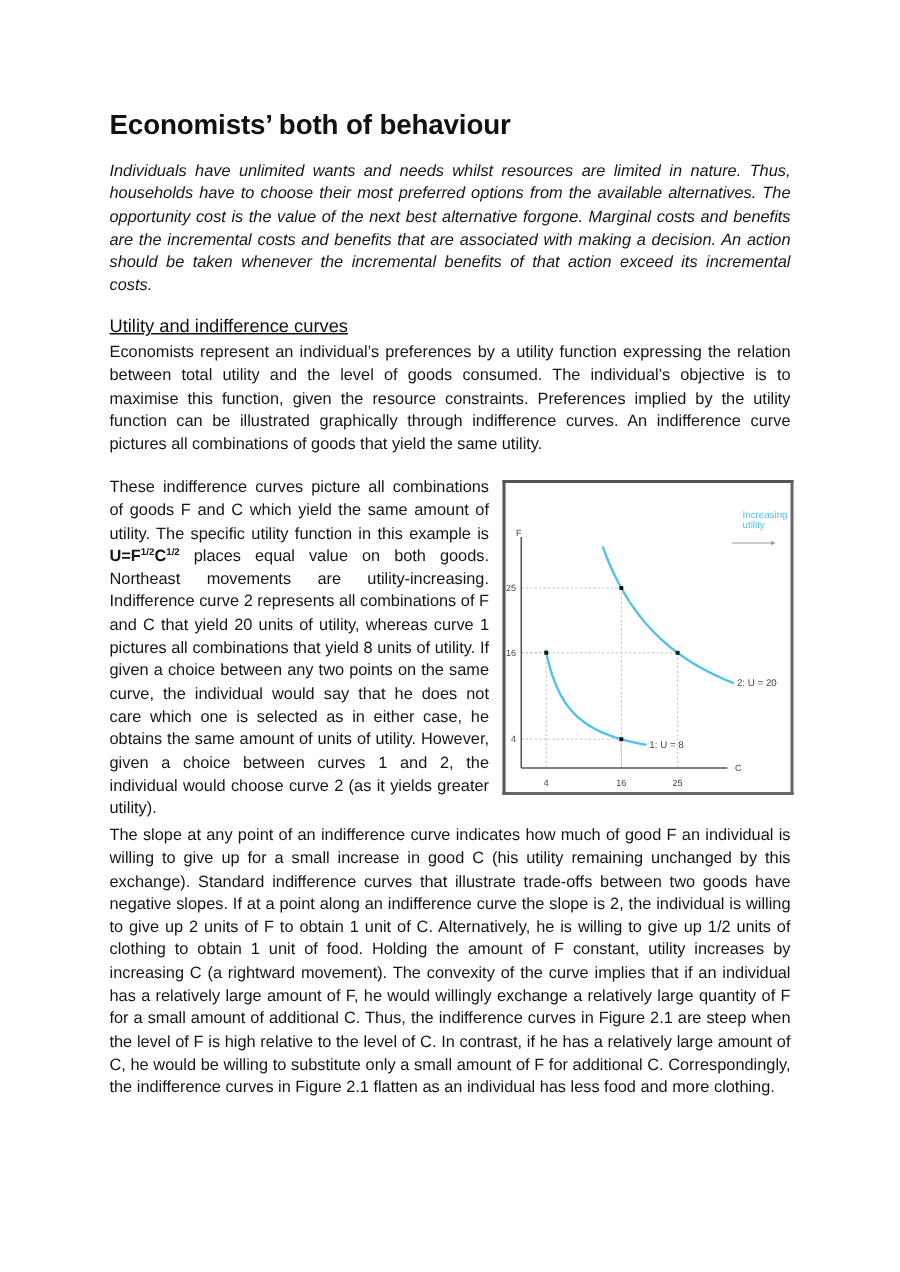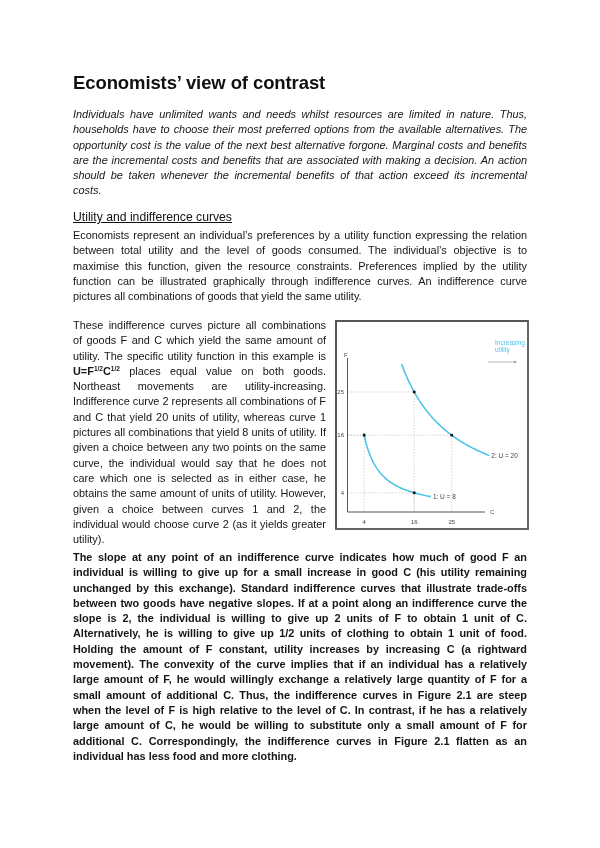--- a/index.html
+++ b/index.html
@@ -7,35 +7,35 @@
          font-family: "Liberation Sans", sans-serif; color: #111; }
   h1 { position: absolute; left: 73px; top: 72px; margin: 0; font-size: 18.5px; font-weight: bold;
        letter-spacing: -0.1px; color: #111; font-family: "Liberation Sans", sans-serif; }
   .para { position: absolute; left: 73px; width: 454px; margin: 0; font-size: 10.9px; line-height: 15.3px;
           text-align: justify; color: #161616; font-family: "Liberation Sans", sans-serif; }
   #p1 { top: 107px; font-style: italic; }
   h2 { position: absolute; left: 73px; top: 210px; margin: 0; font-size: 12.2px; font-weight: normal;
        text-decoration: underline; color: #111; font-family: "Liberation Sans", sans-serif; }
   #p2 { top: 228px; }
   #p3 { top: 318px; width: 253px; }
-  #p4 { top: 550px; font-weight: bold; }
+  #p4 { top: 550px; }
   .formula { font-weight: bold; }
   .formula sup { font-size: 6.5px; vertical-align: 4px; line-height: 0; }
   .figure { position: absolute; left: 335px; top: 320px; width: 190px; height: 206px;
             border-top: 2px solid #555; border-left: 2px solid #555;
             border-right: 2px solid #666; border-bottom: 2px solid #666; background: #fff; }
   .figure svg { position: absolute; left: -337px; top: -322px; }
   .tick-label { font-family: "Liberation Sans", sans-serif; font-size: 6px; fill: #444; }
   .curve-label { font-family: "Liberation Sans", sans-serif; font-size: 6.5px; fill: #444; }
   .annot { font-family: "Liberation Sans", sans-serif; font-size: 6.5px; fill: #4fc3e8; }
 </style>
 </head>
 <body>
 
-<h1>Economists’ view of contrast</h1>
+<h1>Economists’ both of behaviour</h1>
 
 <p id="p1" class="para">Individuals have unlimited wants and needs whilst resources are limited in nature. Thus, households have to choose their most preferred options from the available alternatives. The opportunity cost is the value of  the next best alternative forgone. Marginal costs and benefits are the incremental costs and benefits that are associated with making a decision. An action should be taken whenever the incremental benefits of that action exceed its incremental costs.</p>
 
 <h2>Utility and indifference curves</h2>
 
 <p id="p2" class="para">Economists represent an individual’s preferences by a utility function expressing the relation between total utility and the level of goods consumed. The individual’s objective is to maximise this function, given the resource constraints. Preferences implied by the utility function can be illustrated graphically through indifference curves. An indifference curve pictures all combinations of goods that yield the same utility.</p>
 
 <p id="p3" class="para"><span>These indifference curves picture all combinations of goods F and C which yield the same amount of utility. The specific utility function in this example is </span><span class="formula"><span>U=F</span><sup>1/2</sup><span>C</span><sup>1/2</sup></span><span> places equal value on both goods. Northeast movements are utility-increasing. Indifference curve 2 represents all combinations of F and C that yield 20 units of utility, whereas curve 1 pictures all combinations that yield 8 units of utility. If given a choice between any two points on the same curve, the individual would say that he does not care which one is selected as in either case, he obtains the same amount of units of utility. However, given a choice between curves 1 and 2, the individual would choose curve 2 (as it yields greater utility).</span></p>
 
 <div class="figure">

